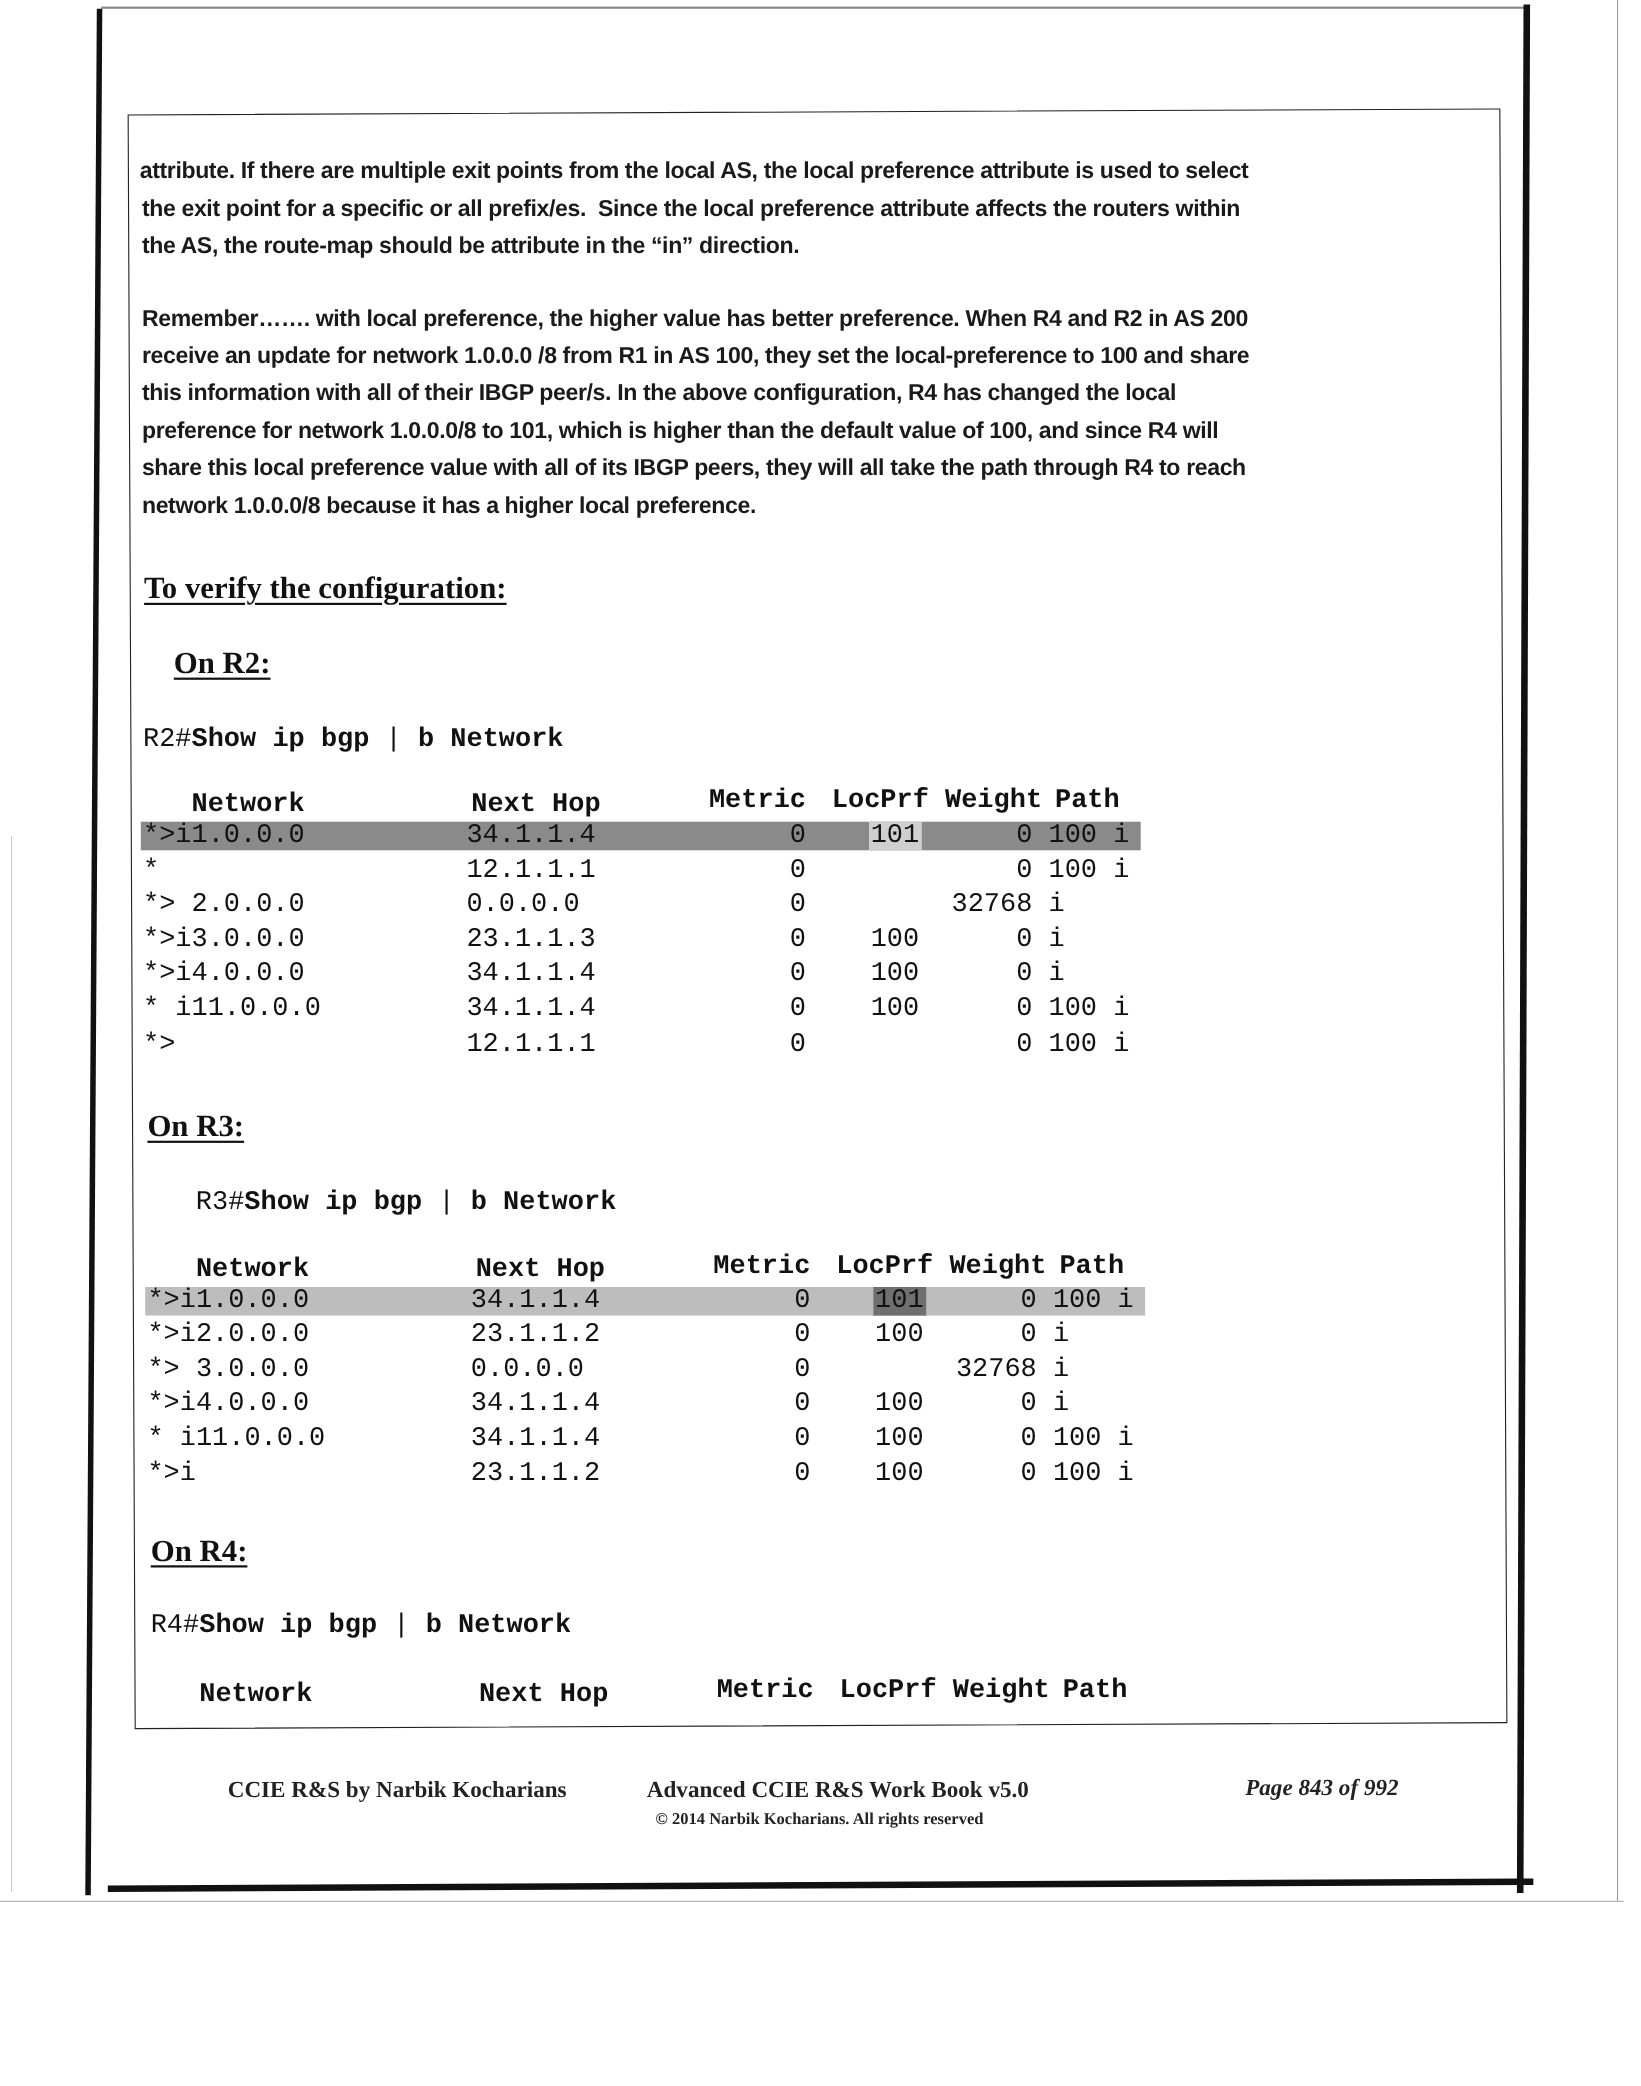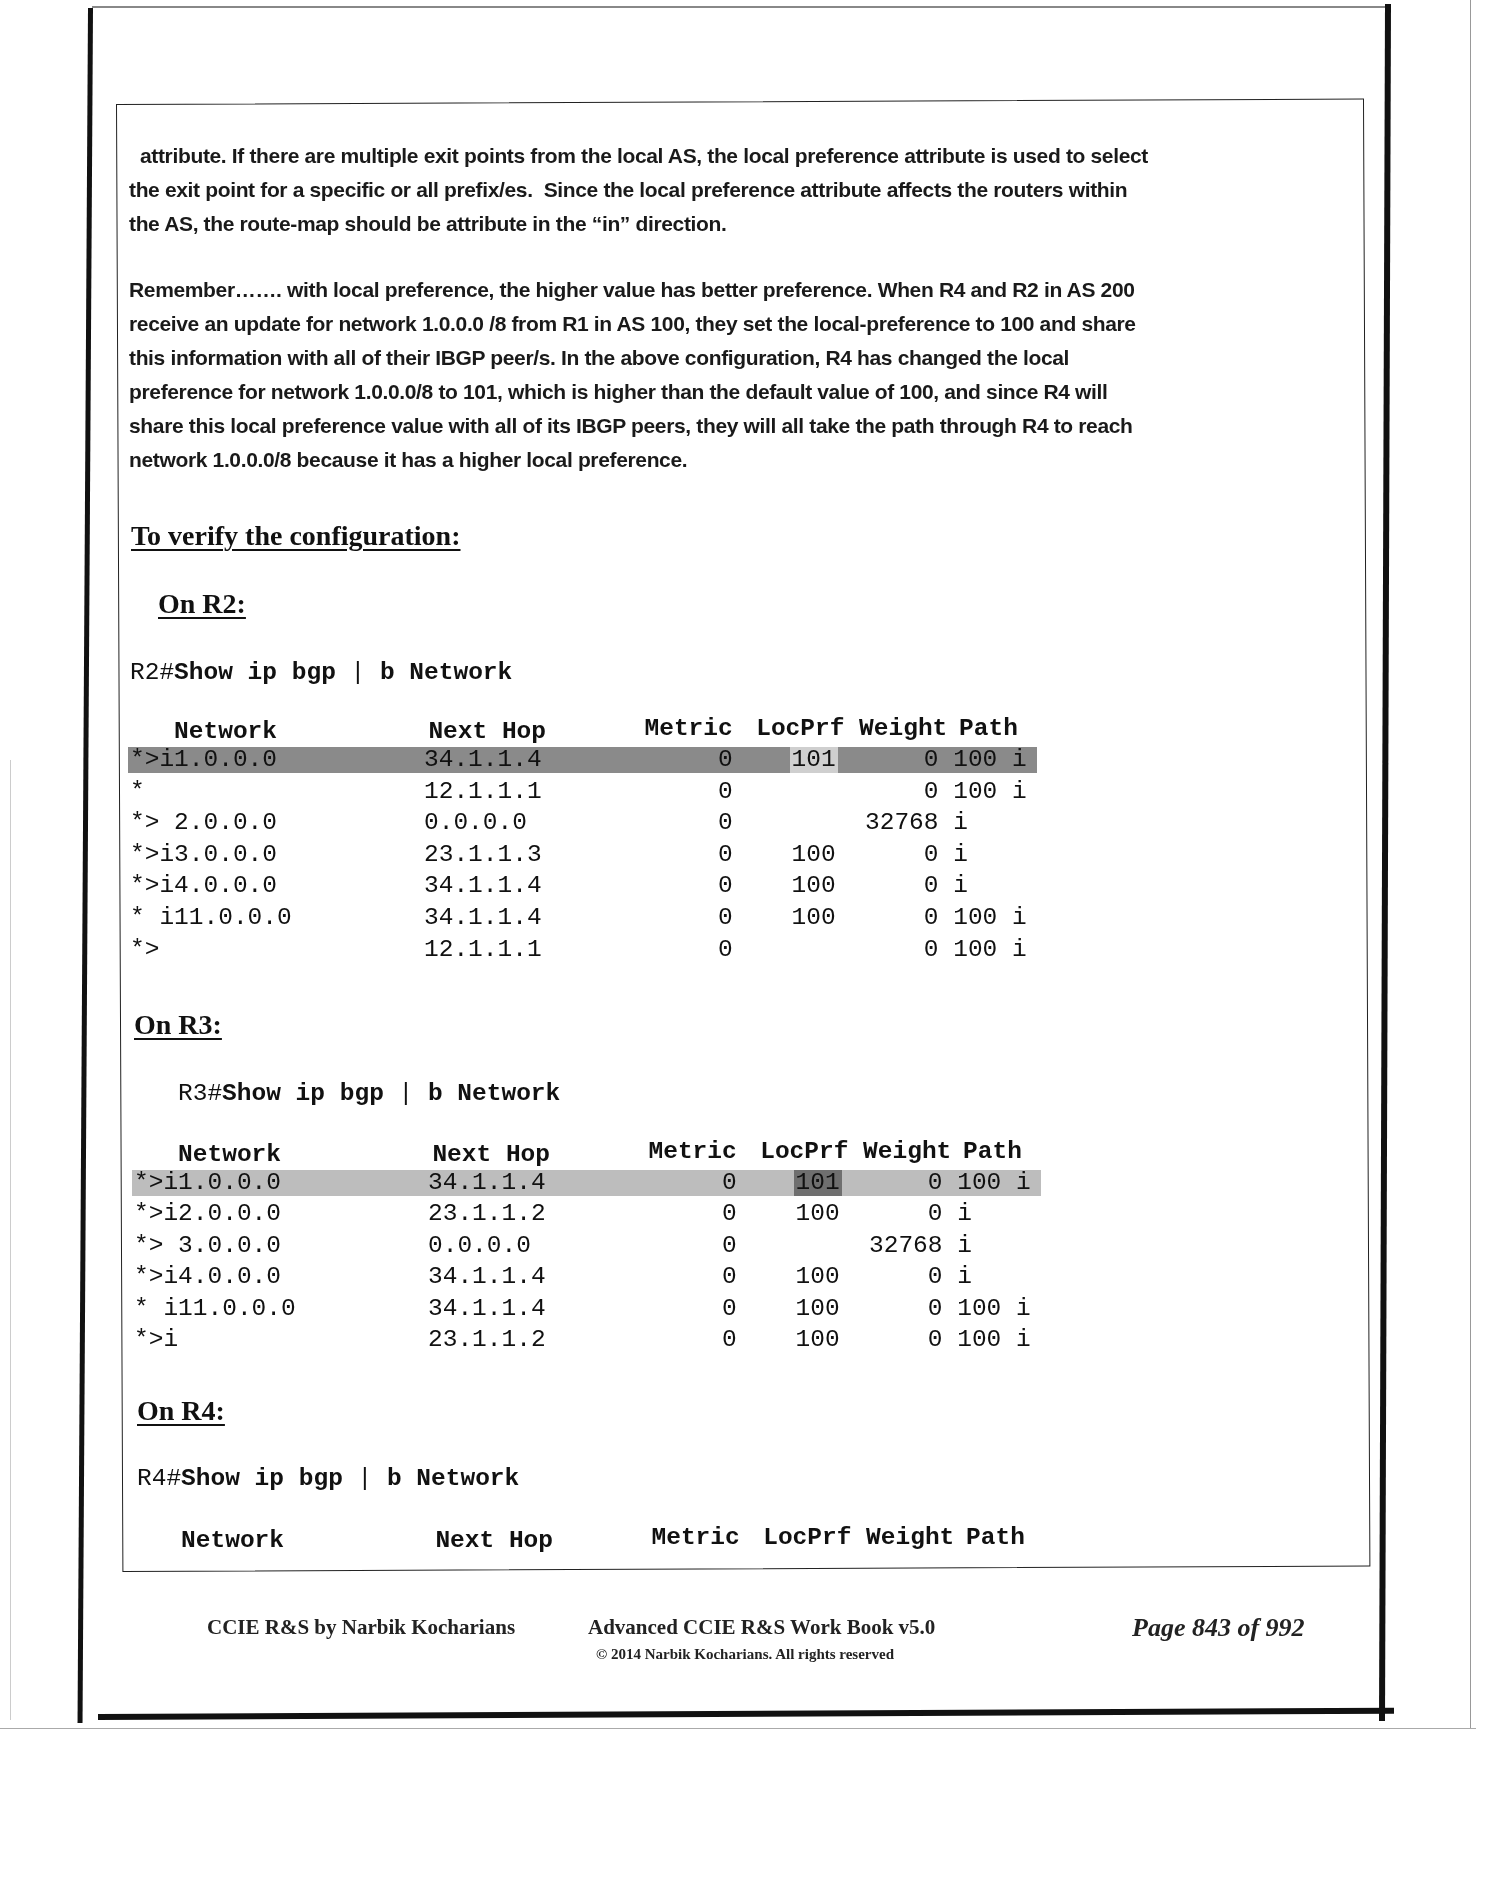--- a/index.html
+++ b/index.html
@@ -19,37 +19,37 @@
   .heading { font-family:"Liberation Serif", serif; font-weight:bold; font-size:28px; color:#111; text-decoration:underline; text-decoration-thickness:2px; text-underline-offset:4px; }
   .mono { font-family:"Liberation Mono", monospace; font-size:24.5px; color:#111; }
   .mono b { font-weight:bold;text-align:center; }
   .hdr { font-family:"Liberation Mono", monospace; font-weight:bold; font-size:24.5px; color:#111; }
   .hl-r2 { position:absolute; background:#8a8a8a; height:26px; }
   .hl-r2-cell { position:absolute; background:#cfcfcf; height:26px; }
   .hl-r3 { position:absolute; background:#bdbdbd; height:26px; }
   .hl-r3-cell { position:absolute; background:#6f6f6f; height:26px; }
   .foot { font-family:"Liberation Serif", serif; font-weight:bold; font-size:21px; color:#222; }
   .foot-small { font-family:"Liberation Serif", serif; font-weight:bold; font-size:15px; color:#222; }
-  .foot-page { font-family:"Liberation Serif", serif; font-weight:bold; font-style:italic; font-size:26px; color:#222; }
+  .foot-page { font-family:"Liberation Serif", serif; font-weight:bold; font-style:italic; font-size:21px; color:#222; }
 </style>
 </head>
 <body>
 
 <div class="scan-left"></div>
 <div class="scan-right"></div>
 <div class="scan-bottom"></div>
 <div class="frame-top"></div>
 <div class="frame-left"></div>
 <div class="frame-right"></div>
 <div class="frame-bottom"></div>
 
 <div class="box"></div>
 
 <div>
-  <div class="abs para" style="left:140px; top:144px;">attribute. If there are multiple exit points from the local AS, the local preference attribute is used to select</div>
+  <div class="abs para" style="left:127px; top:144px;">attribute. If there are multiple exit points from the local AS, the local preference attribute is used to select</div>
   <div class="abs para" style="left:129px; top:178px;">the exit point for a specific or all prefix/es.  Since the local preference attribute affects the routers within</div>
   <div class="abs para" style="left:129px; top:212px;">the AS, the route-map should be attribute in the “in” direction.</div>
 </div>
 
 <div>
   <div class="abs para" style="left:129px; top:278px;">Remember……. with local preference, the higher value has better preference. When R4 and R2 in AS 200</div>
   <div class="abs para" style="left:129px; top:312px;">receive an update for network 1.0.0.0 /8 from R1 in AS 100, they set the local-preference to 100 and share</div>
   <div class="abs para" style="left:129px; top:346px;">this information with all of their IBGP peer/s. In the above configuration, R4 has changed the local</div>
   <div class="abs para" style="left:129px; top:380px;">preference for network 1.0.0.0/8 to 101, which is higher than the default value of 100, and since R4 will</div>
   <div class="abs para" style="left:129px; top:414px;">share this local preference value with all of its IBGP peers, they will all take the path through R4 to reach</div>

